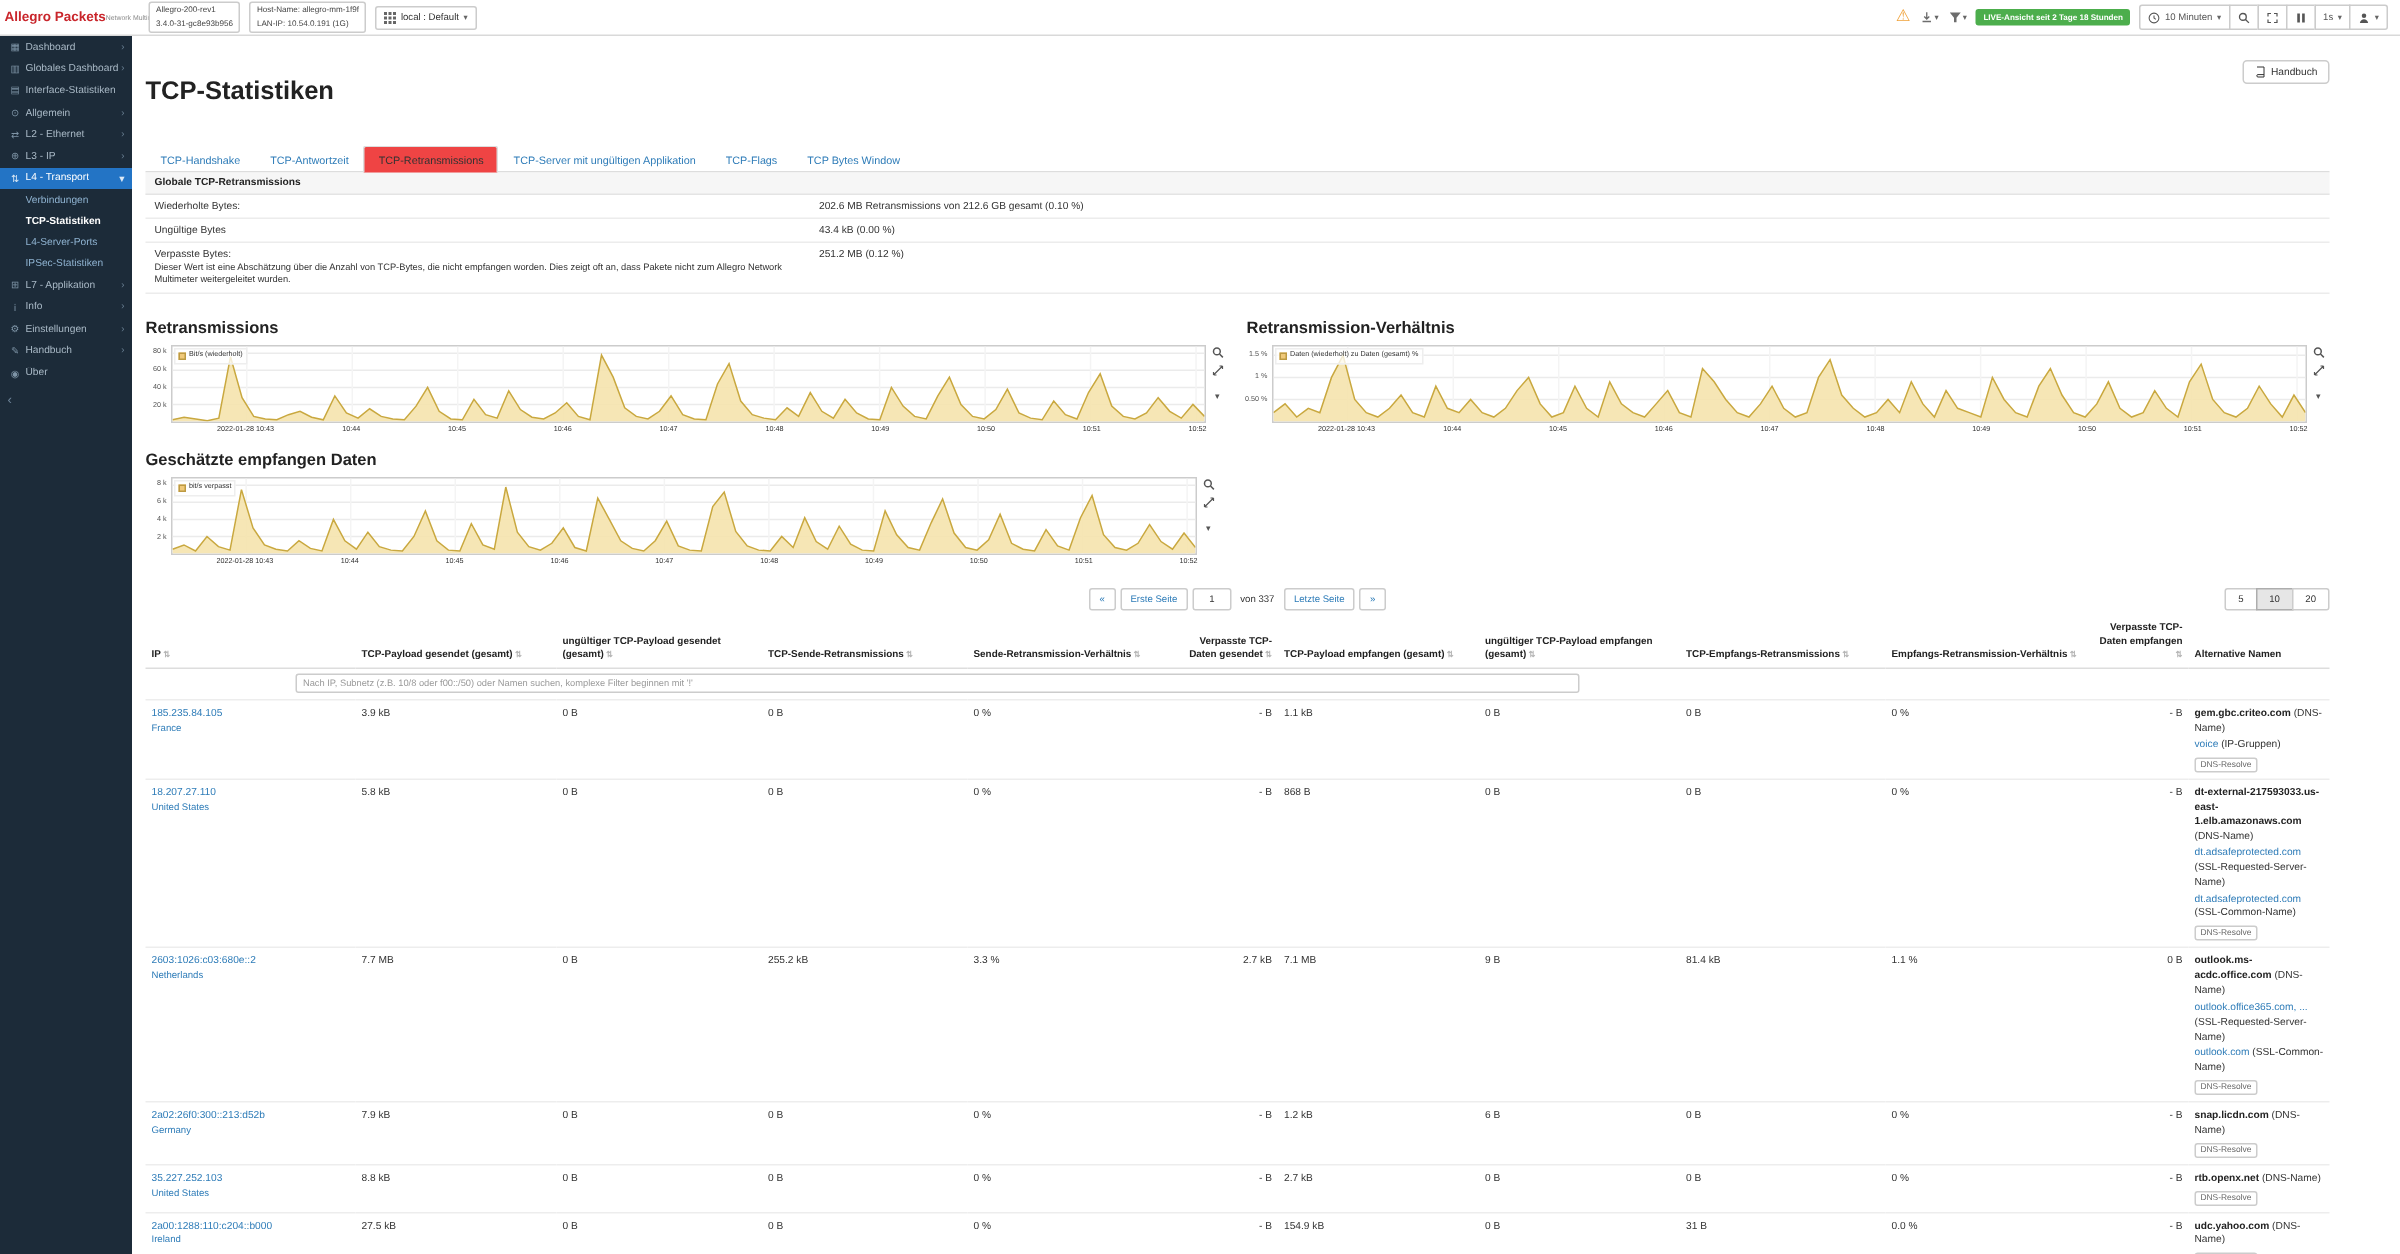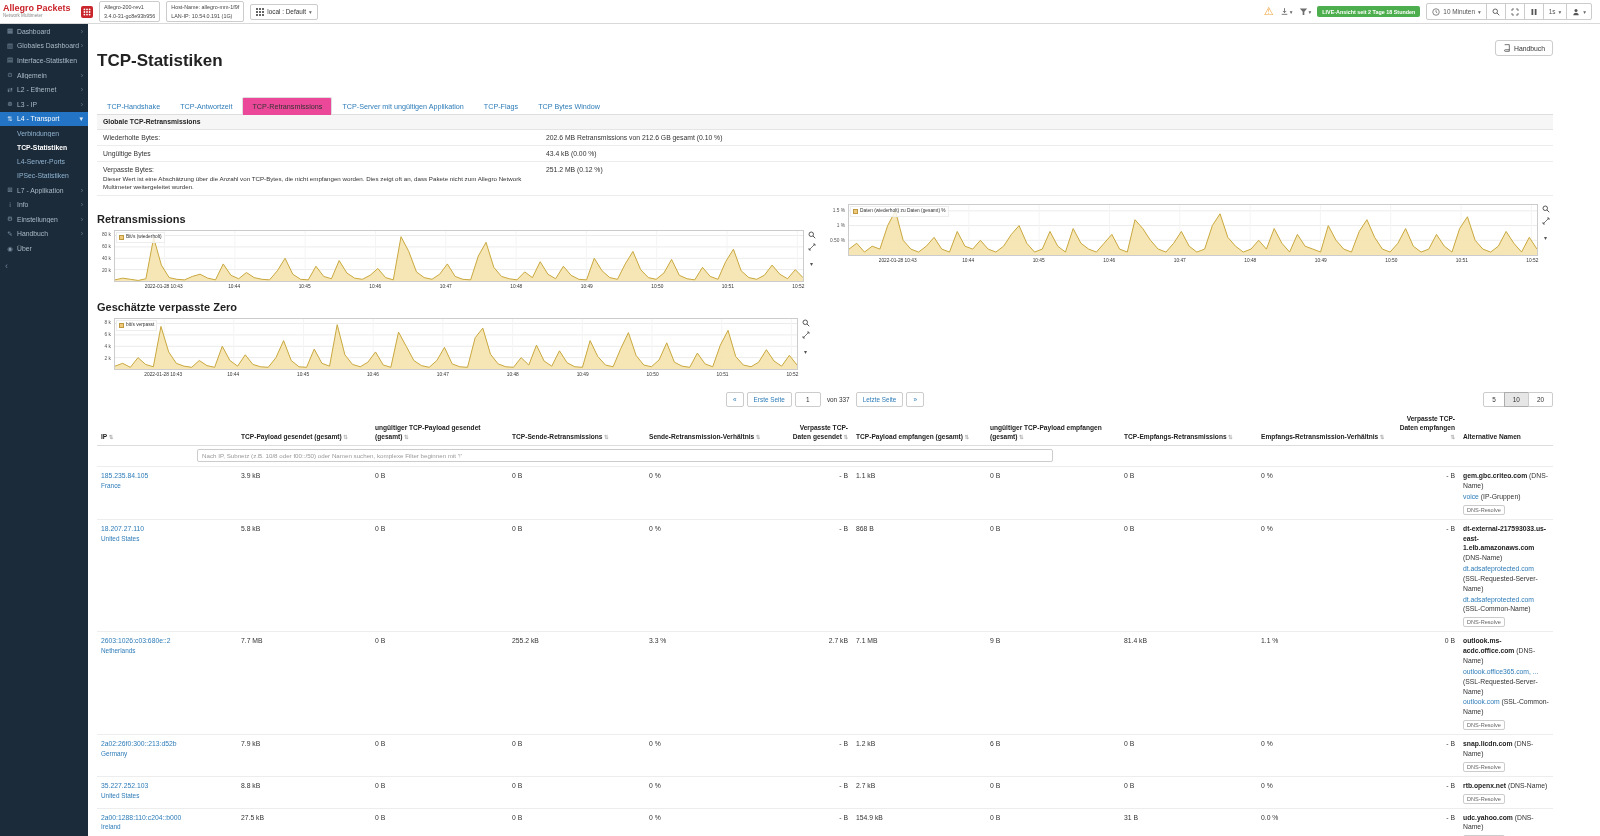--- a/index.html
+++ b/index.html
@@ -6,21 +6,21 @@
   *{box-sizing:border-box}
   body{width:1600px;height:836px;overflow:hidden;position:relative;background:#fff;color:#333;
        font-family:"Liberation Sans",sans-serif;}
   button{font-family:inherit;cursor:pointer}
   a{color:#2e7cb8;text-decoration:none;cursor:pointer;word-wrap:break-word}
 
   
   .topbar{position:absolute;top:0;left:0;width:1600px;height:24px;background:#fff;
           border-bottom:1px solid #d9d9d9;display:flex;align-items:center;padding:0 8px 0 3px;gap:6px;z-index:30}
   .logo{width:90px;display:flex;align-items:center;gap:2px;flex:none}
-  .logo-txt{display:flex;flex-direction:column;align-items:flex-start;flex:1}
+  .logo-txt{display:flex;flex-direction:row;align-items:center;flex:1}
   .logo-title{color:#c9252b;font-weight:bold;font-size:9px;line-height:1.05;white-space:nowrap}
   .logo-sub{color:#8a8a8a;font-size:4.6px;line-height:1.2;white-space:nowrap}
   .logo-mark{width:12px;height:12px;flex:none}
   .info-box{border:1px solid #ccc;border-radius:2px;padding:1px 4px;font-size:5.4px;line-height:1.5;
             color:#444;background:#fff;flex:none;white-space:nowrap}
   .profile-btn{border:1px solid #ccc;border-radius:2px;background:#fff;height:16px;display:flex;
                align-items:center;gap:3px;font-size:6.4px;color:#333;padding:0 5px;flex:none;white-space:nowrap}
   .caret{font-size:5.5px;color:#666}
   .top-right{margin-left:auto;display:flex;align-items:center;gap:6px}
   .plain-btn{background:none;border:none;color:#6d6d6d;display:flex;align-items:center;gap:1px;padding:0}
@@ -49,21 +49,21 @@
   
   .main{position:absolute;top:24px;left:88px;width:1512px;height:812px;overflow:hidden;padding:6px 47px 0 9px}
   .page-head{display:flex;justify-content:space-between;align-items:flex-start;margin-top:10px}
   .page-title{font-size:17px;font-weight:bold;color:#222}
   .manual-btn{border:1px solid #ccc;border-radius:3px;background:#fff;font-size:6.8px;color:#333;
               display:flex;align-items:center;gap:3px;padding:3px 7px}
 
   .tabs{display:flex;border-bottom:1px solid #ddd;margin-top:14px}
   .tab{font-size:7.2px;color:#2e7cb8;padding:4px 9px;border:1px solid transparent;border-bottom:none;
        margin-bottom:-1px;border-radius:2px 2px 0 0;cursor:pointer;white-space:nowrap}
-  .tab.active{color:#333;background:#ec4899;border-color:#ddd #ddd #fff;cursor:default}
+  .tab.active{color:#333;background:#ef4444;border-color:#ddd #ddd #fff;cursor:default}
 
   .stats-header{background:#f6f6f6;border-bottom:1px solid #e4e4e4;font-size:6.8px;font-weight:bold;
                 padding:3.5px 6px;color:#222}
   .stats-row{display:flex;border-bottom:1px solid #ececec;font-size:6.8px}
   .stats-cell-label{width:443px;flex:none;padding:4px 6px}
   .stats-desc{font-size:6.2px;color:#333;margin-top:2px;line-height:1.35}
   .stats-cell-value{flex:1;padding:4px 6px}
 
   
   .charts{margin-top:8px}
@@ -402,20 +402,21 @@
             <span style="left: 48.08%;">10:47</span>
             <span style="left: 58.3%;">10:48</span>
             <span style="left: 68.52%;">10:49</span>
             <span style="left: 78.74%;">10:50</span>
             <span style="left: 88.96%;">10:51</span>
             <span style="left: 99.18%;">10:52</span>
           </div>
       </div>
 
       <div class="chart-block">
+        <h2 class="chart-title">Retransmission-Verhältnis</h2>
         <div class="chart-wrap">
           <div class="yaxis">
               <span style="top: 3.11765px;">1.5 %</span>
               <span style="top: 18.4118px;">1 %</span>
               <span style="top: 33.7059px;">0.50 %</span>
             </div>
           <div class="plot">
             <svg class="plot-svg" viewBox="0 0 1000 100" preserveAspectRatio="none">
                 <line x1="0" x2="1000" y1="11.76" y2="11.76" stroke="#ebebeb" vector-effect="non-scaling-stroke"></line>
                 <line x1="0" x2="1000" y1="41.18" y2="41.18" stroke="#ebebeb" vector-effect="non-scaling-stroke"></line>
@@ -463,21 +464,21 @@
             <span style="left: 68.52%;">10:49</span>
             <span style="left: 78.74%;">10:50</span>
             <span style="left: 88.96%;">10:51</span>
             <span style="left: 99.18%;">10:52</span>
           </div>
       </div>
     </div>
 
     <div class="charts-row">
       <div class="chart-block half">
-        <h2 class="chart-title">Geschätzte verpasste Zero</h2>
+        <h2 class="chart-title">Geschätzte empfangen Daten</h2>
         <div class="chart-wrap">
           <div class="yaxis">
               <span style="top: 1.72727px;">8 k</span>
               <span style="top: 13.5455px;">6 k</span>
               <span style="top: 25.3636px;">4 k</span>
               <span style="top: 37.1818px;">2 k</span>
             </div>
           <div class="plot">
             <svg class="plot-svg" viewBox="0 0 1000 100" preserveAspectRatio="none">
                 <line x1="0" x2="1000" y1="9.09" y2="9.09" stroke="#ebebeb" vector-effect="non-scaling-stroke"></line>

